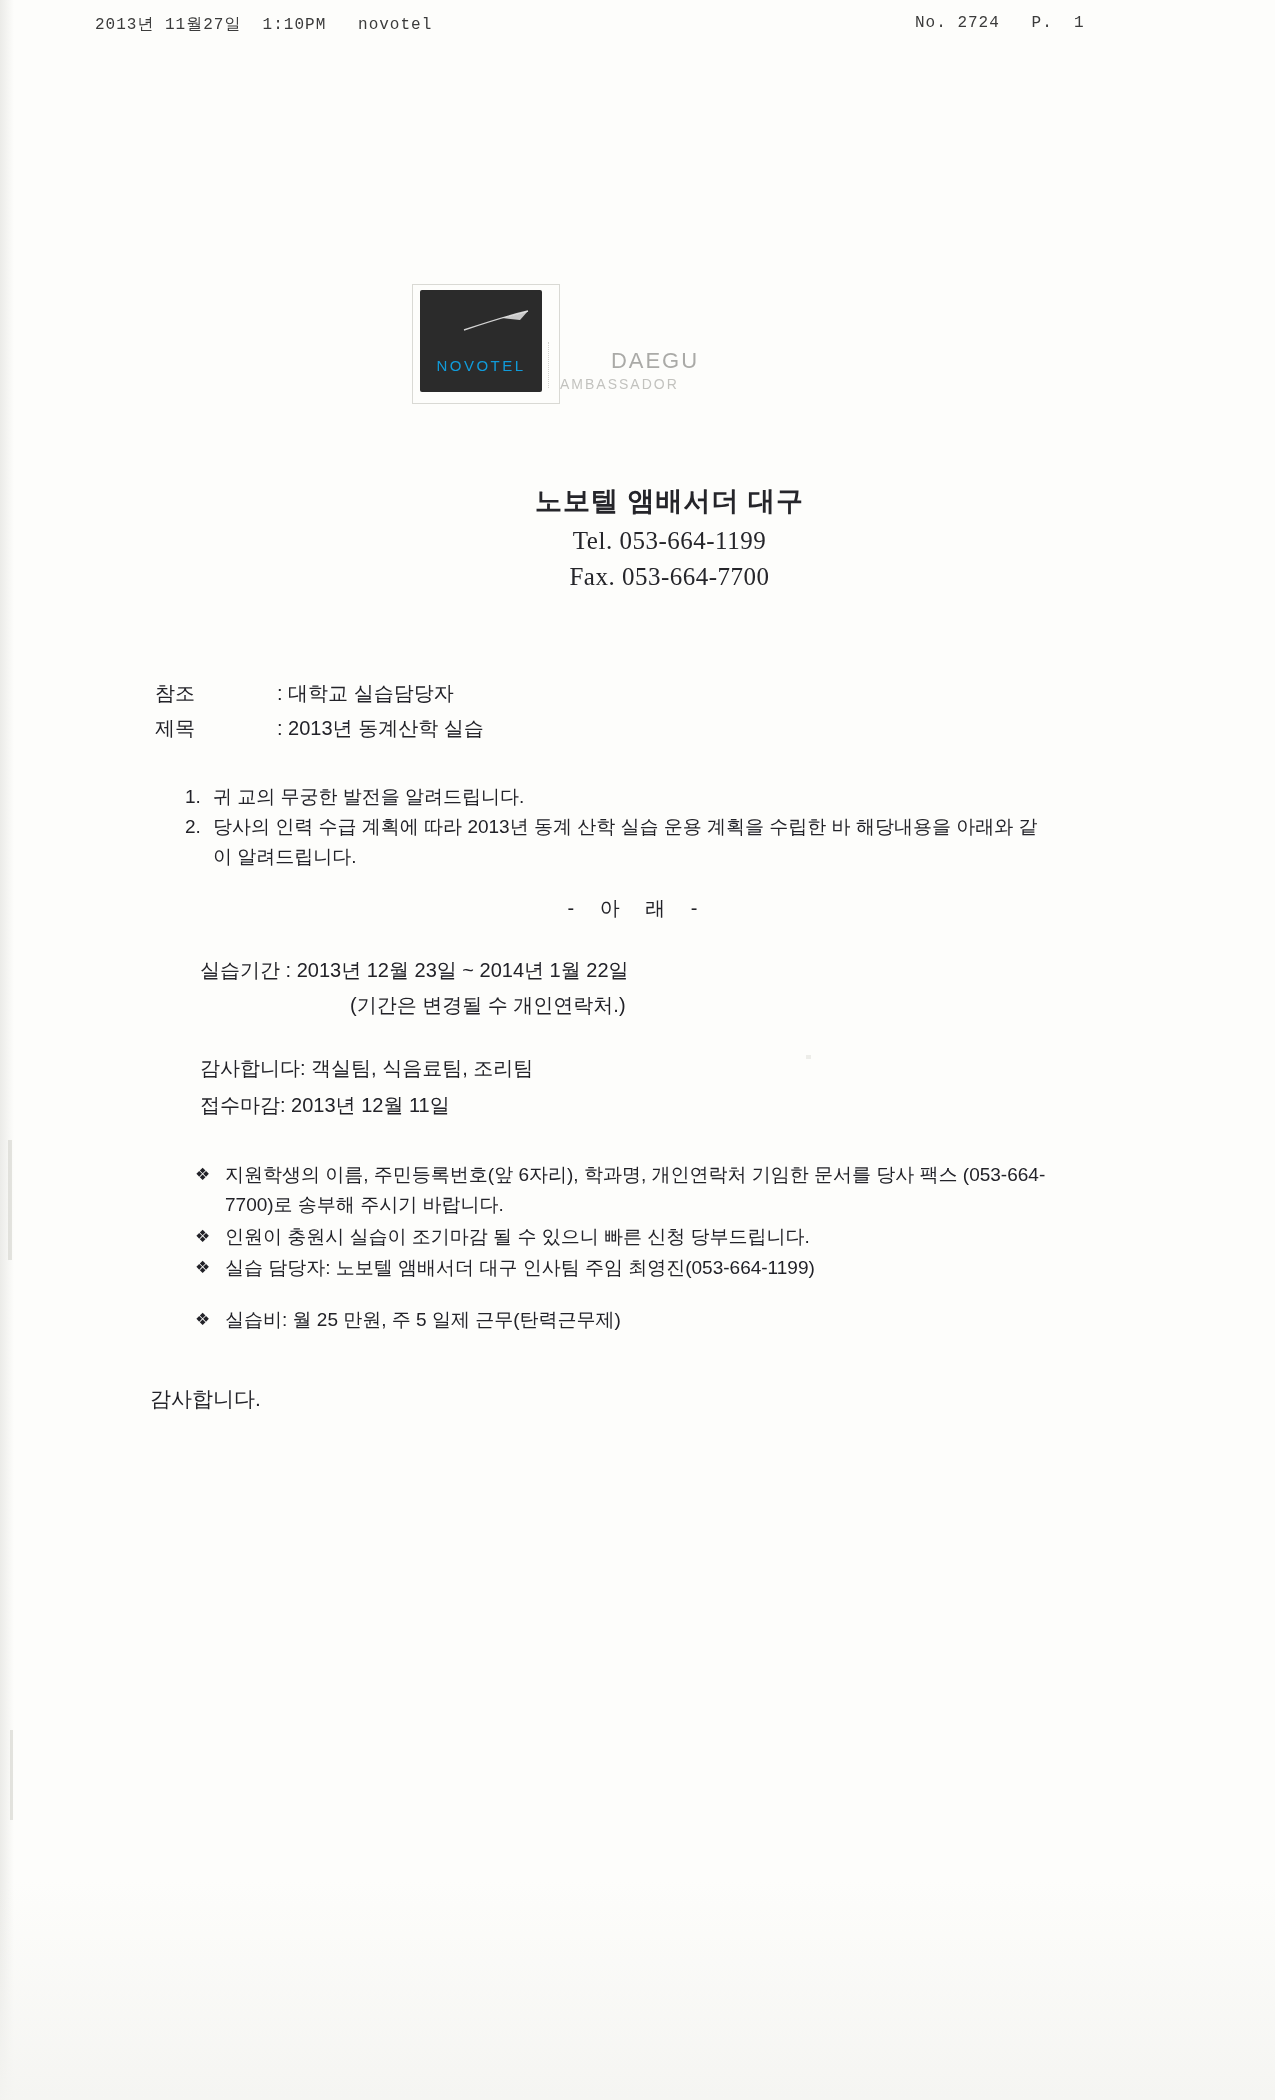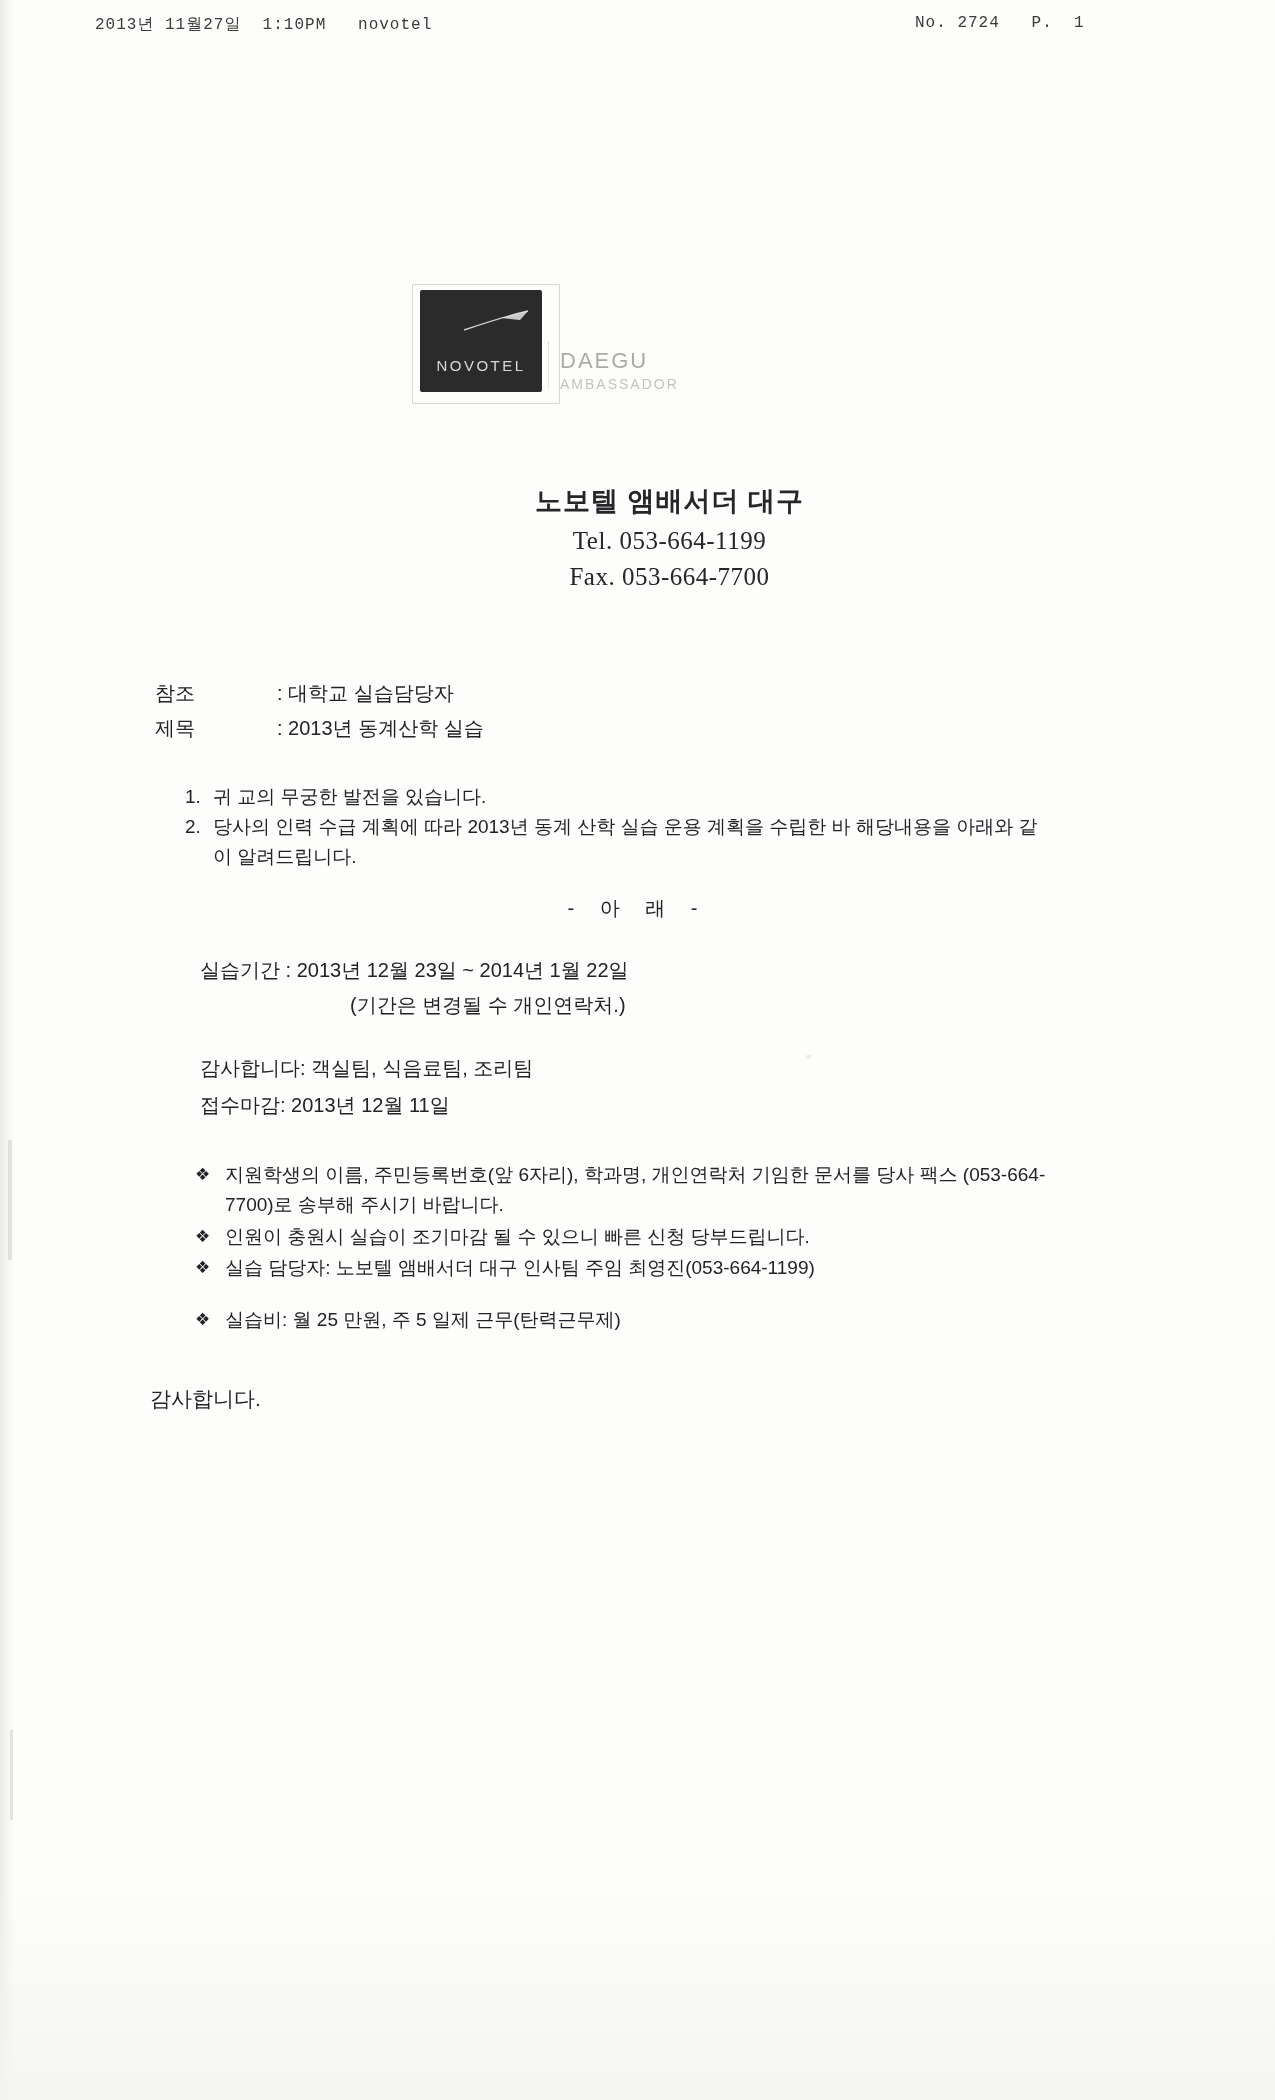--- a/index.html
+++ b/index.html
@@ -85,21 +85,21 @@
     top: 18px;
     width: 70px;
     height: 26px;
   }
   .logo-box .logo-word {
     position: absolute;
     left: 0;
     right: 0;
     bottom: 18px;
     text-align: center;
-    color: #e5e5e5;
+    color: #0ea5e9;
     font-family: "Liberation Sans", sans-serif;
     font-size: 15px;
     letter-spacing: 2.5px;
     opacity: .92;
   }
   .logo-frame {
     position: absolute;
     left: -8px;
     top: -6px;
     width: 146px;
@@ -111,20 +111,21 @@
     left: 140px;
     top: 58px;
     width: 190px;
   }
   .logo-sub .daegu {
     font-family: "Liberation Sans", sans-serif;
     font-size: 22px;
     letter-spacing: 2px;
     color: #8f8f8c;
     opacity: .75;
+    text-align: center;
   }
   .logo-sub .amb {
     font-family: "Liberation Sans", sans-serif;
     font-size: 14px;
     letter-spacing: 2px;
     color: #b4b4b0;
     opacity: .8;
     margin-top: 2px;
   }
   .logo-sub .dotline {
@@ -288,21 +289,21 @@
       <span class="k">참조</span>
       <span class="v">: 대학교 실습담당자</span>
     </div>
     <div class="kv-row" style="left:155px; top:715px;">
       <span class="k">제목</span>
       <span class="v">: 2013년 동계산학 실습</span>
     </div>
 
     <div class="num-item" style="left:185px; top:782px;">
       <span class="n">1.</span>
-      <span class="t">귀 교의 무궁한 발전을 있습니다.</span>
+      <span class="t">귀 교의 무궁한 발전을 알려드립니다.</span>
     </div>
     <div class="num-item" style="left:185px; top:812px;">
       <span class="n">2.</span>
       <span class="t">당사의 인력 수급 계획에 따라 2013년 동계 산학 실습 운용 계획을 수립한 바 해당내용을 아래와 같이 알려드립니다.</span>
     </div>
 
     <div class="arae">-  아        래 -</div>
 
     <div class="line" style="left:200px; top:957px;">실습기간 : 2013년 12월 23일 ~ 2014년 1월 22일</div>
     <div class="line" style="left:350px; top:992px;">(기간은 변경될 수 개인연락처.)</div>

